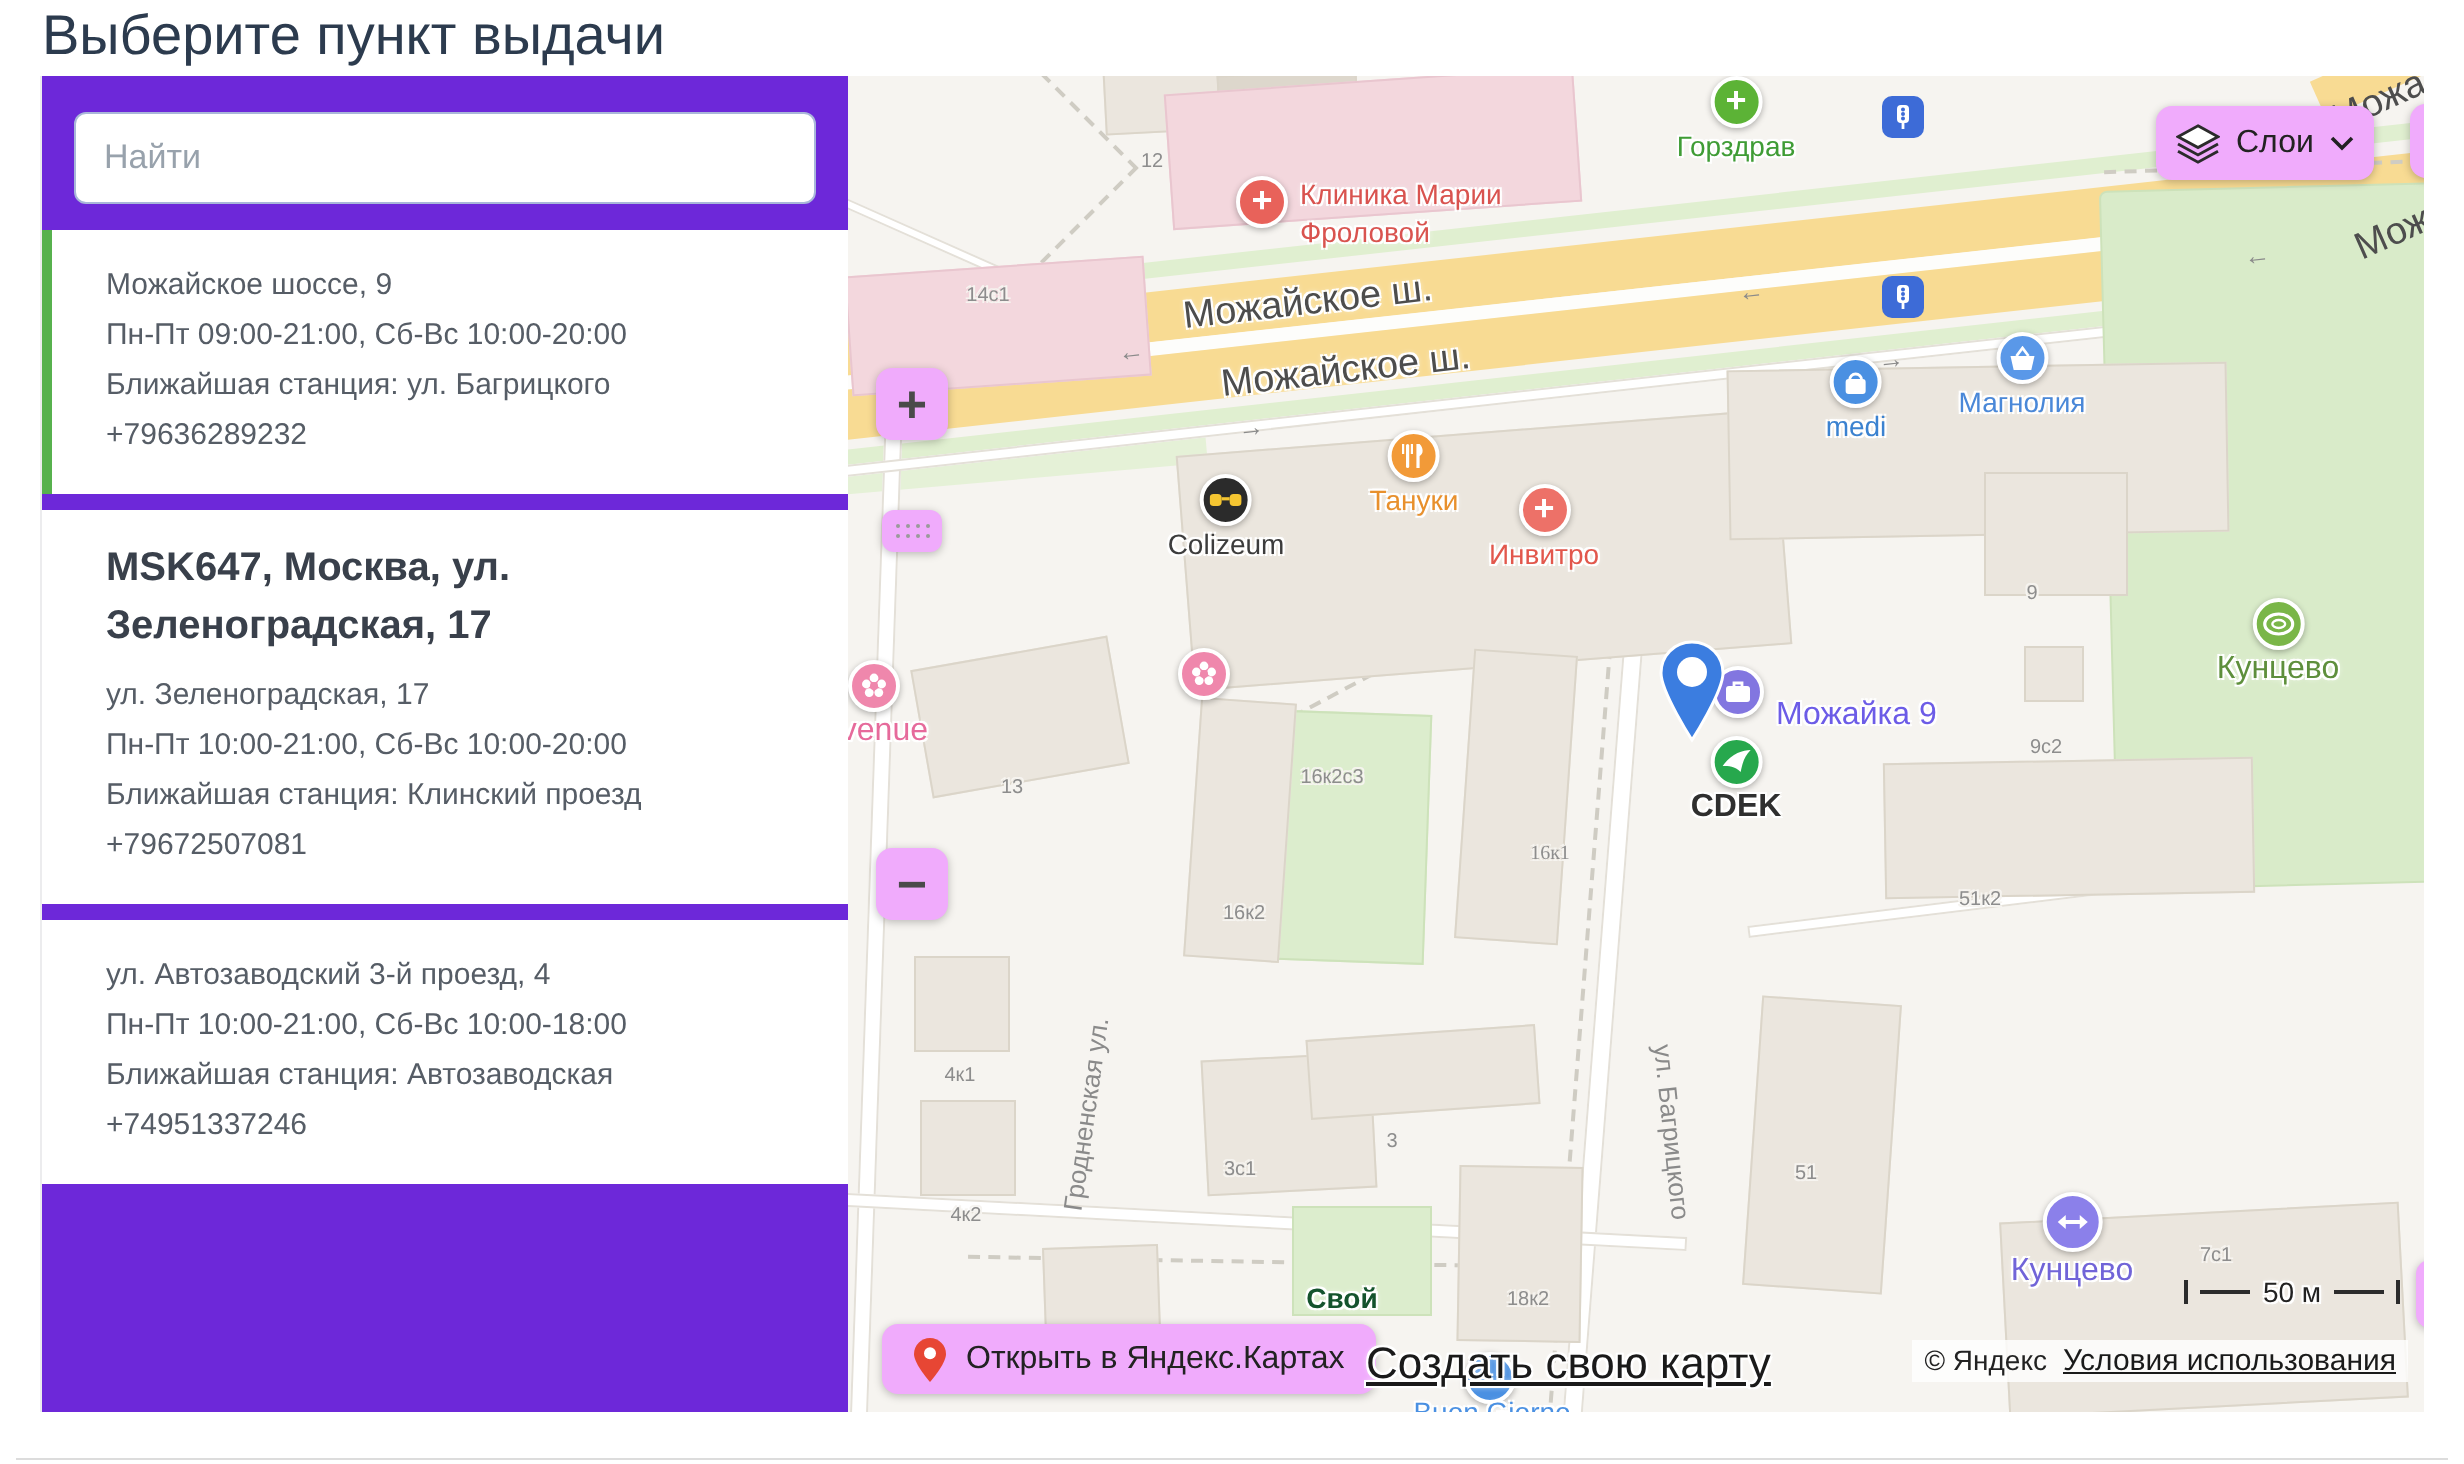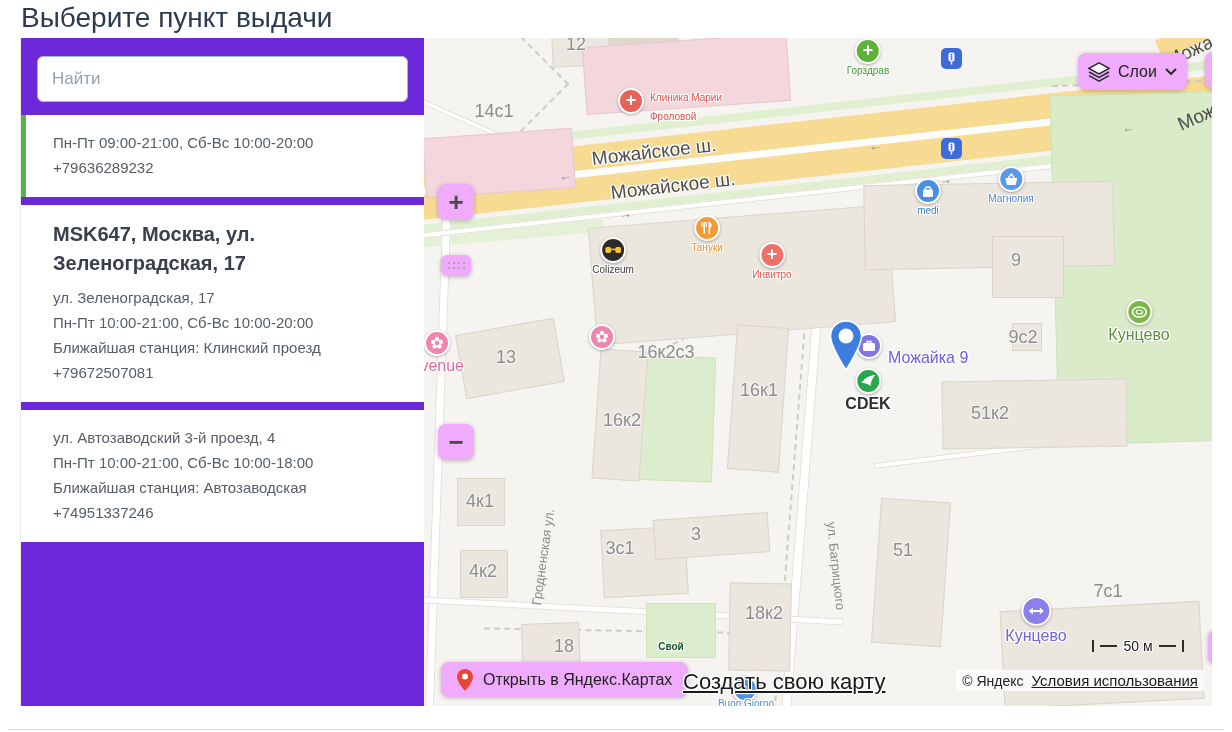--- a/index.html
+++ b/index.html
@@ -26,40 +26,40 @@
   .band { position:absolute; height:25px; background:#f8db93; transform-origin:left center; z-index:1; }
   .bandgap { position:absolute; height:7px; background:#fdfdfb; transform-origin:left center; z-index:1; }
   .gstrip { position:absolute; background:#e0efd0; transform-origin:left center; z-index:0; }
   .roadw { position:absolute; background:#fff; border:1px solid #e4e0d8; z-index:1; }
   .dashh { position:absolute; border-top:2px dashed #cfccc3; z-index:1; }
   .dashv { position:absolute; border-left:2px dashed #cfccc3; z-index:1; }
   .bld { position:absolute; background:#ebe6de; border:1px solid #dbd5c9; z-index:2; }
   .bld.dark { background:#ddd7cc; }
   .bld.pink { background:#f3d7dd; border-color:#e9c6cf; }
   .grn { position:absolute; background:#d9ebc9; border:1px solid #cde2ba; z-index:1; }
-  .blabel { position:absolute; transform:translate(-50%,-50%); font-size:18px; color:#8d8d8d; white-space:nowrap; z-index:3;
-            text-shadow:-1px -1px 0 #f6f4f0,1px -1px 0 #f6f4f0,-1px 1px 0 #f6f4f0,1px 1px 0 #f6f4f0; }
+  .blabel { position:absolute; transform:translate(-50%,-50%); font-size:10px; color:#8d8d8d; white-space:nowrap; z-index:3;
+            text-shadow:-1px -1px 0 #f6f4f0,1px -1px 0 #f6f4f0,-1px 1px 0 #f6f4f0,1px 1px 0 #f6f4f0;margin-top:37px; }
   .halo { text-shadow:-1px -1px 0 #fff,1px -1px 0 #fff,-1px 1px 0 #fff,1px 1px 0 #fff,0 0 3px #fff; }
   .roadlabel { position:absolute; transform:translate(-50%,-50%) rotate(-6.5deg); font-size:19px; font-weight:500; color:#4d4d4d; white-space:nowrap; z-index:3; }
   .streetlabel { position:absolute; transform:translate(-50%,-50%); font-size:13px; color:#8a8a8a; white-space:nowrap; z-index:3; }
   .arrow { position:absolute; font-size:13px; color:#8a8a8a; transform:rotate(-6.5deg); z-index:2; }
   .poi { position:absolute; display:flex; flex-direction:column; align-items:center; gap:1px; transform:translate(-50%,0); z-index:5; }
   .poi-row { position:absolute; display:flex; gap:6px; z-index:5; }
   .pico { width:26px; height:26px; border-radius:50%; border:2px solid #fff; box-shadow:0 1px 3px rgba(0,0,0,.3);
           display:flex; align-items:center; justify-content:center; color:#fff; flex:none; }
   .pico .plus { font-size:18px; font-weight:bold; line-height:1; margin-top:-2px; }
-  .plabel { font-size:10px; font-weight:500; white-space:nowrap; }
+  .plabel { font-size:14px; font-weight:500; white-space:nowrap; }
   .tl { position:absolute; width:21px; height:21px; border-radius:5px; background:#3d6bd7; display:flex; align-items:center; justify-content:center; z-index:4; }
 
   .ctl { position:absolute; background:#f0abfc; border-radius:8px; box-shadow:0 1px 4px rgba(0,0,0,.25); display:flex; align-items:center; justify-content:center; z-index:10; cursor:pointer; }
   .zbtn { width:36px; height:36px; font-size:26px; font-weight:bold; color:#4a4a4a; }
   .layers-btn { gap:8px; padding:0 10px; height:37px; font-size:16px; color:#222; }
   .open-btn { gap:10px; padding:0 16px; height:35px; font-size:16px; color:#222; }
   .link { text-decoration:underline; color:#1a1a1a; cursor:pointer; }
-  .scale { position:absolute; left:668px; top:600px; width:92px; display:flex; align-items:center; gap:6px; z-index:10; }
+  .scale { position:absolute; left:668px; top:600px; width:108px; display:flex; align-items:center; gap:6px; z-index:10; }
   .scale .tick { width:2px; height:12px; background:#2c2c2c; }
   .scale .seg { flex:1; height:2px; background:#2c2c2c; }
   .scale .txt { font-size:14px; color:#222; }
   .copyright { position:absolute; right:8px; top:632px; display:flex; align-items:baseline; gap:8px; background:rgba(255,255,255,.8); padding:2px 6px; z-index:10; font-size:14px; color:#222; }
   .copyright .link { font-size:15px; }
   .bottom-line { position:absolute; left:8px; right:8px; top:729px; border-top:1px solid #dcdcdc; }
 </style>
 </head>
 <body>
 
@@ -67,21 +67,23 @@
   <h1 class="title">Выберите пункт выдачи</h1>
 
   <div class="widget">
 
     <aside class="sidebar">
       <div class="search-wrap">
         <input class="search" type="text" placeholder="Найти" style="">
       </div>
       <div>
         <div class="card selected">
+          <div class="card-line">Можайское шоссе, 9</div>
           <div class="card-line">Пн-Пт 09:00-21:00, Сб-Вс 10:00-20:00</div>
+          <div class="card-line">Ближайшая станция: ул. Багрицкого</div>
           <div class="card-line">+79636289232</div>
         </div>
         <div class="card">
           <div class="card-title">MSK647, Москва, ул. Зеленоградская, 17</div>
           <div class="card-line">ул. Зеленоградская, 17</div>
           <div class="card-line">Пн-Пт 10:00-21:00, Сб-Вс 10:00-20:00</div>
           <div class="card-line">Ближайшая станция: Клинский проезд</div>
           <div class="card-line">+79672507081</div>
         </div>
         <div class="card">
@@ -146,21 +148,21 @@
       <div class="bld" style="left:98px;top:585px;width:58px;height:58px;transform:rotate(-2deg);"></div>
       <div class="bld" style="left:172px;top:312px;width:48px;height:130px;transform:rotate(4deg);"></div>
       <div class="bld" style="left:308px;top:288px;width:52px;height:145px;transform:rotate(4deg);"></div>
       <div class="bld" style="left:792px;top:638px;width:42px;height:30px;"></div>
 
       <div class="blabel" style="left:152px;top:6px;">12</div>
       <div class="blabel" style="left:70px;top:73px;">14с1</div>
       <div class="blabel" style="left:82px;top:319px;">13</div>
       <div class="blabel" style="left:242px;top:314px;">16к2с3</div>
       <div class="blabel" style="left:198px;top:382px;">16к2</div>
-      <div class="blabel" style="left:335px;top:352px;">16к1</div>
+      <div class="blabel" style="left:351px;top:352px;font-family:Liberation Serif, serif;">16к1</div>
       <div class="blabel" style="left:592px;top:222px;">9</div>
       <div class="blabel" style="left:599px;top:299px;">9с2</div>
       <div class="blabel" style="left:566px;top:375px;">51к2</div>
       <div class="blabel" style="left:479px;top:512px;">51</div>
       <div class="blabel" style="left:56px;top:463px;">4к1</div>
       <div class="blabel" style="left:59px;top:533px;">4к2</div>
       <div class="blabel" style="left:196px;top:510px;">3с1</div>
       <div class="blabel" style="left:272px;top:496px;">3</div>
       <div class="blabel" style="left:340px;top:575px;">18к2</div>
       <div class="blabel" style="left:140px;top:608px;">18</div>

